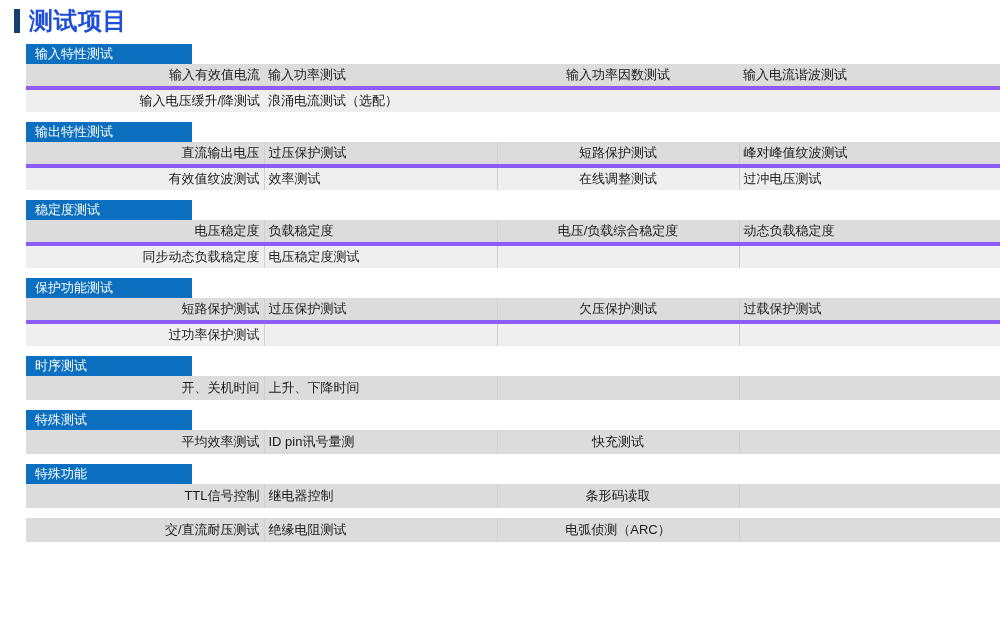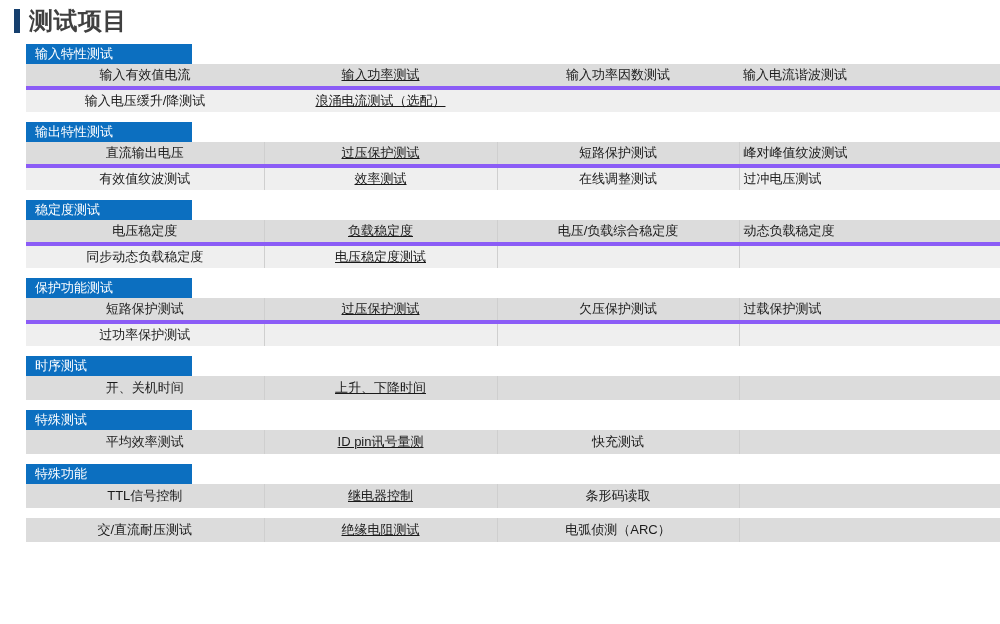--- a/index.html
+++ b/index.html
@@ -33,21 +33,21 @@
   .title-bar {
     width: 6px;
     height: 24px;
     background: #16406e;
     margin-right: 9px;
     flex: 0 0 auto;
   }
   .title-text {
     font-size: 24px;
     font-weight: bold;
-    color: #404040;
+    color: #1d4ed8;
     letter-spacing: 0.5px;
     line-height: 1;
     white-space: nowrap;
   }
 
   
   .sections {
     margin-top: 4px;
   }
   .section {
@@ -76,22 +76,22 @@
     font-size: 13px;
     padding: 0 4px;
     white-space: nowrap;
     overflow: hidden;
     vertical-align: middle;
   }
   .section-table tr.row-a td { background: #dcdcdc; }
   .section-table tr.row-b td { background: #efefef; }
 
   
-  .c0 { width: 238px; text-align: center;   padding-left: 10px; }
-  .c1 { width: 233px; text-align: center; text-decoration: underline; }
+  .c0 { width: 238px; text-align: right;   padding-left: 10px; }
+  .c1 { width: 233px; text-align: left; }
   .c2 { width: 242px; text-align: center; }
   .c3 { width: 263px; text-align: left; }
 
   
   .section-table.divided td.c1,
   .section-table.divided td.c2,
   .section-table.divided td.c3 {
     border-left: 1px solid #cfcfcf;
   }
   

